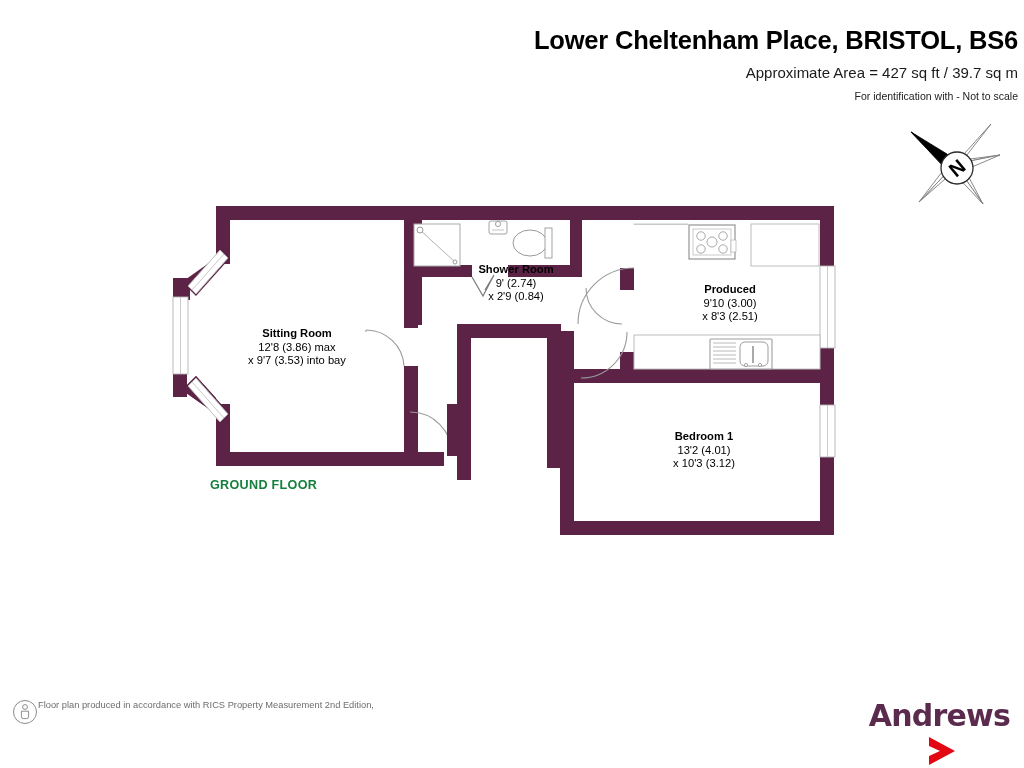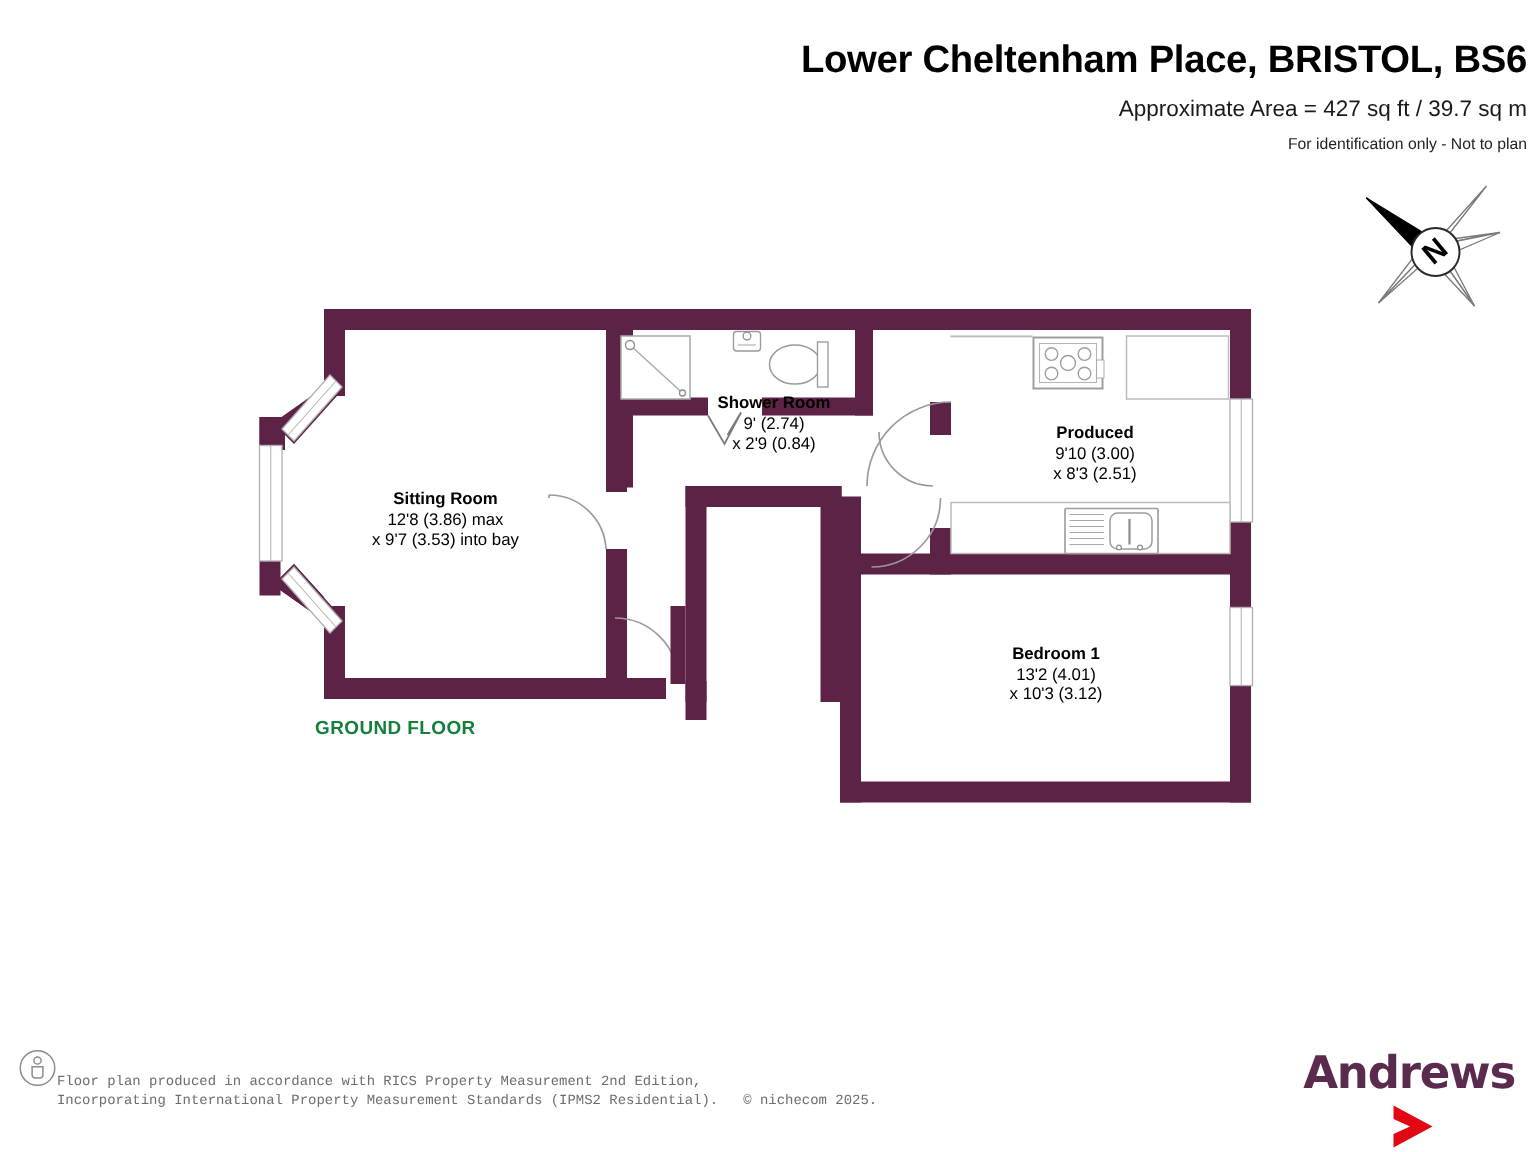--- a/index.html
+++ b/index.html
@@ -100,25 +100,24 @@
   #footer-icon {
     position: absolute;
     left: 12px;
     top: 5px;
     width: 26px;
     height: 26px;
   }
   #footer-text {
     position: absolute;
     left: 38px;
-    top: 20px;
+    top: 5px;
     font-size: 9.3px;
     color: #6d6d6d;
     line-height: 1.42;
-    font-family: Liberation Mono, monospace;
   }
   #footer-text .ln { display: block; white-space: pre; }
 
   
   #logo {
     position: absolute;
     right: 14px;
     top: 698px;
     height: 40px;
     display: flex;
@@ -136,21 +135,21 @@
     margin-left: 6px;
     margin-top: 2px;
   }
 </style>
 </head>
 <body>
 
 <div id="header">
   <div id="title">Lower Cheltenham Place, BRISTOL, BS6</div>
   <div id="area">Approximate Area = 427 sq ft / 39.7 sq m</div>
-  <div id="disclaimer">For identification only - Not to plan</div>
+  <div id="disclaimer">For identification with - Not to scale</div>
 </div>
 
 <div id="compass">
   <svg width="100" height="92" viewBox="0 0 100 92">
 
     <g stroke="#7a7a7a" stroke-width="0.9" fill="#ffffff">
       <polygon points="50,46 86,6 58,42"></polygon>
       <polygon points="50,46 58,42 95,37"></polygon>
       <polygon points="50,46 95,37 60,52"></polygon>
       <polygon points="50,46 60,52 78,86"></polygon>
@@ -381,21 +380,20 @@
 <div id="footer">
   <div id="footer-icon">
     <svg width="26" height="26" viewBox="0 0 26 26">
       <circle cx="13" cy="13" r="11.5" fill="none" stroke="#8c8c8c" stroke-width="1"></circle>
       <circle cx="13" cy="8" r="2.4" fill="none" stroke="#8c8c8c" stroke-width="1"></circle>
       <path d="M 9.4,12.2 L 16.6,12.2 L 16.6,17.2 Q 16.6,19.6 14.8,19.6 L 11.2,19.6 Q 9.4,19.6 9.4,17.2 Z" fill="none" stroke="#8c8c8c" stroke-width="1"></path>
     </svg>
   </div>
   <div id="footer-text">
     <span class="ln">Floor plan produced in accordance with RICS Property Measurement 2nd Edition,</span>
-    <span class="ln">Incorporating International Property Measurement Standards (IPMS2 Residential).   © nichecom 2025.</span>
   </div>
 </div>
 
 <div id="logo">
   <span id="logo-text">Andrews</span>
   <span id="logo-chev">
     <svg width="30" height="32" viewBox="0 0 30 32">
       <path d="M 2,2 L 28,16 L 2,30 L 2,21 L 13,16 L 2,11 Z" fill="#e30613"></path>
     </svg>
   </span>

